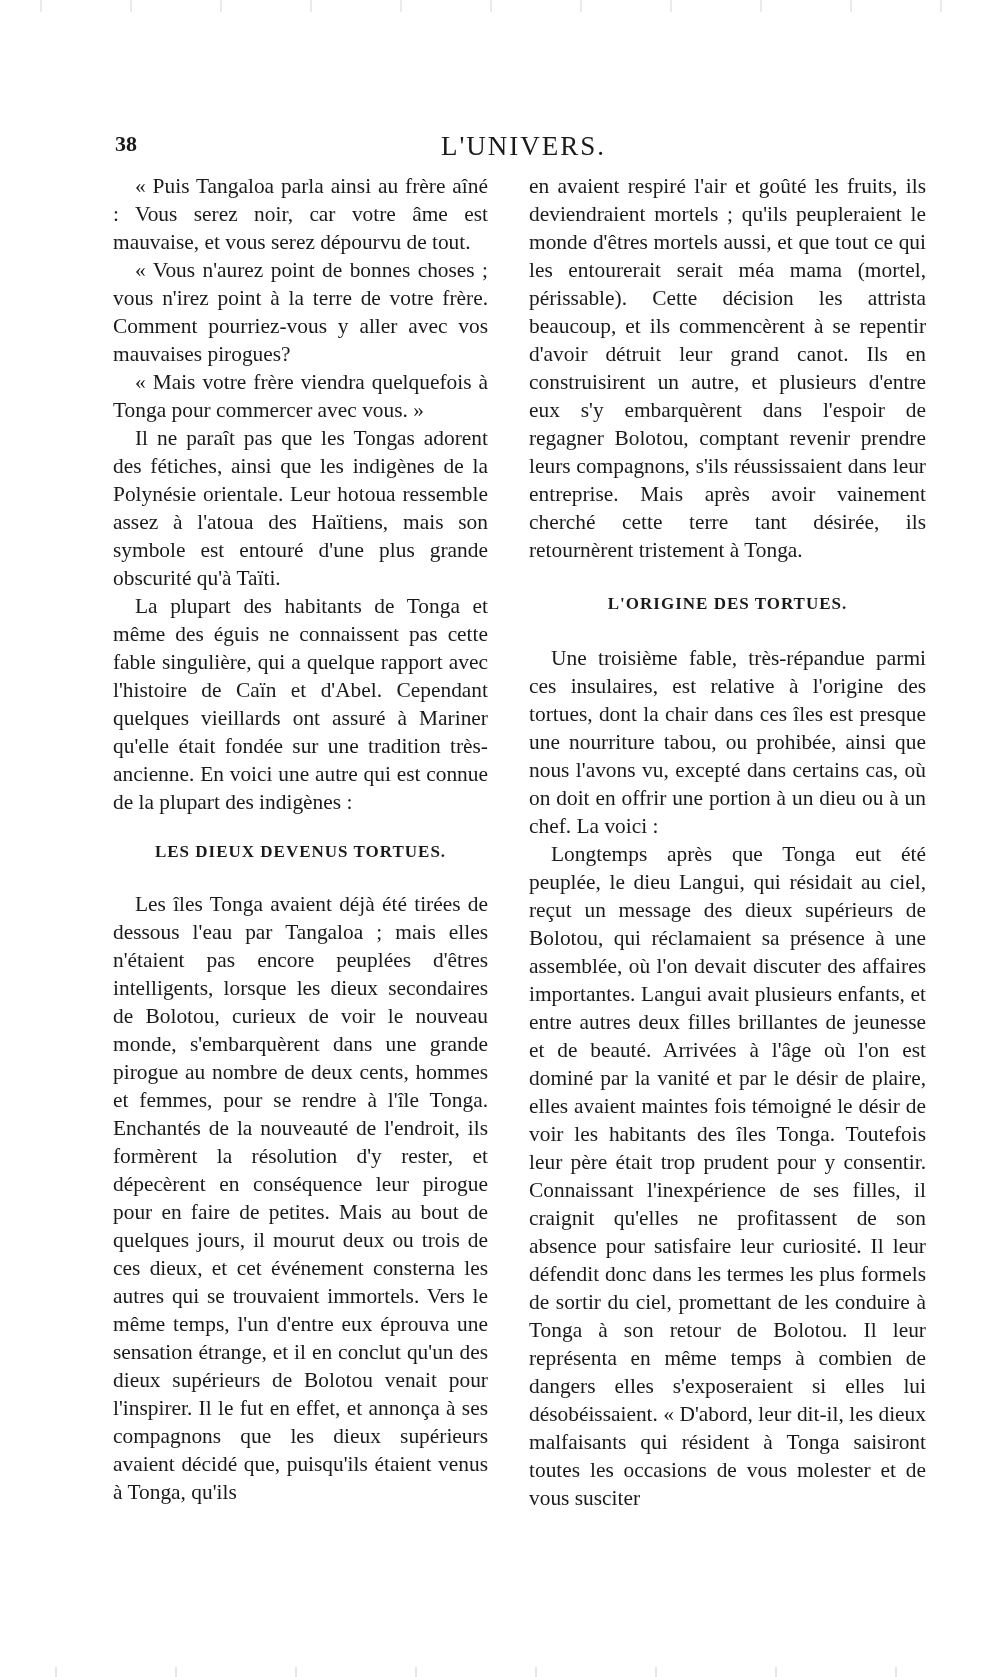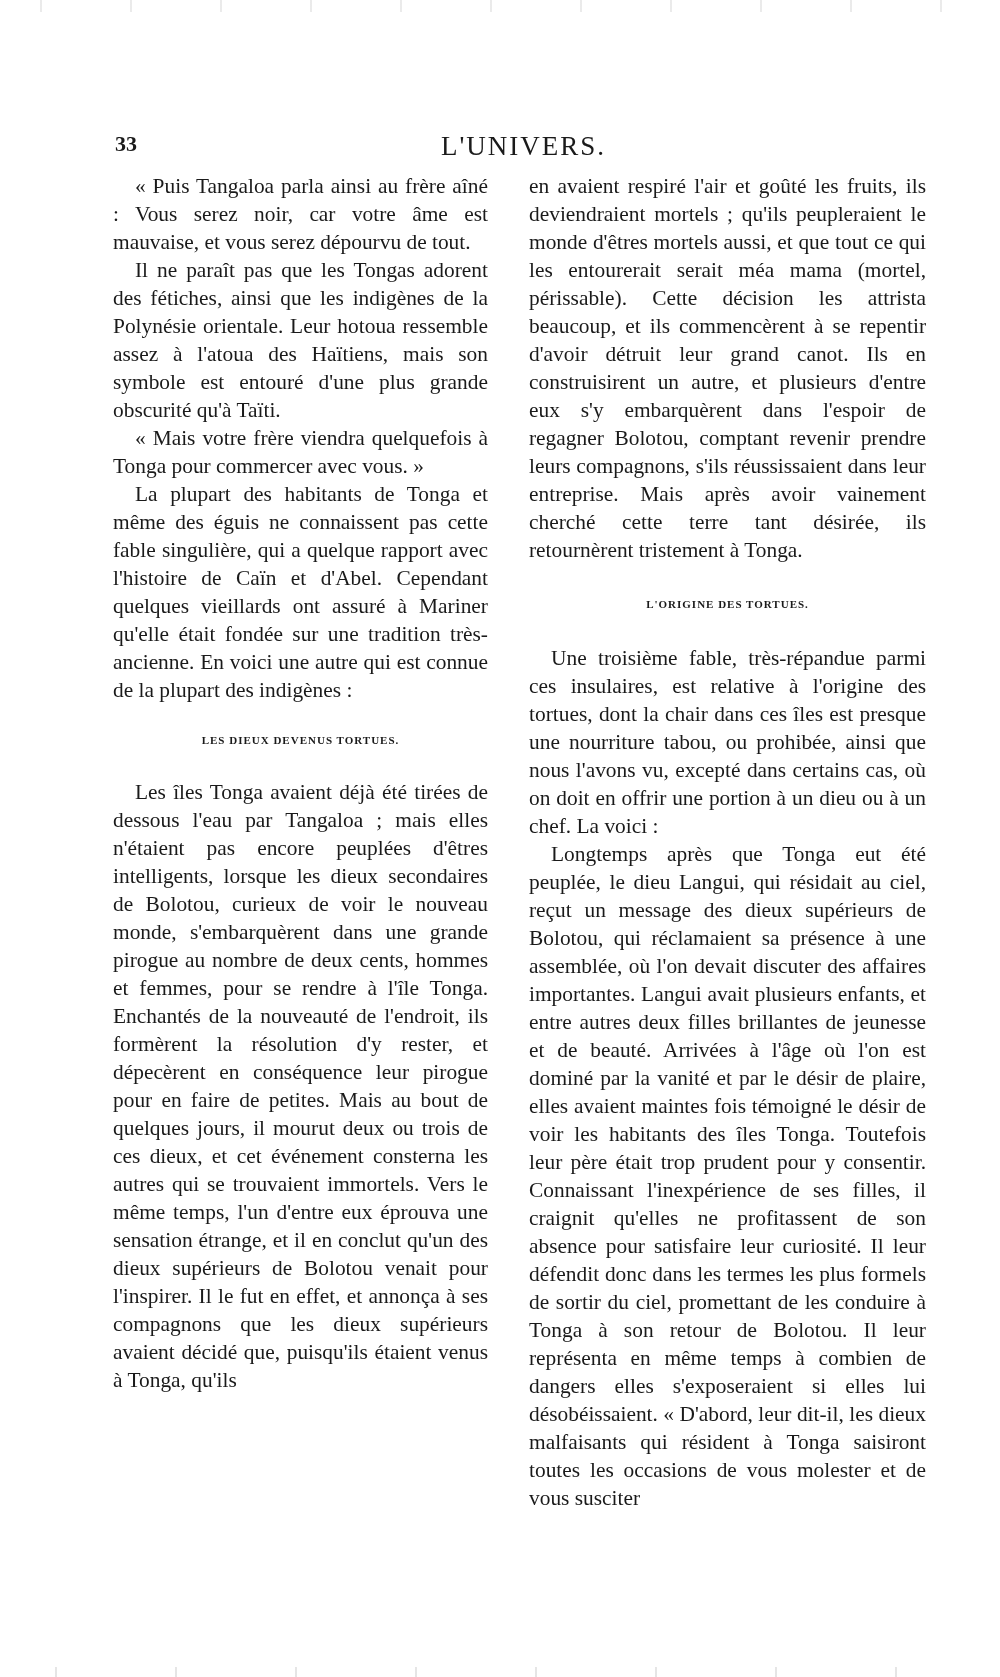--- a/index.html
+++ b/index.html
@@ -11,37 +11,38 @@
      background:repeating-linear-gradient(90deg,#fff 0 55px,#ccc 55px 57px,#fff 57px 120px); opacity:.5; }
   .header { position:absolute; top:131px; left:115px; width:795px; height:30px; }
   .page-num { position:absolute; left:0; top:0; font-family:"Liberation Serif",serif; font-weight:bold; font-size:22px; }
   .running-title { position:absolute; left:326px; top:0; font-family:"Liberation Serif",serif; font-size:27px; letter-spacing:2px; }
   .col { position:absolute; top:172px; font-family:"Liberation Serif",serif;
          font-size:21.4px; line-height:28px; text-align:justify; hyphens:none; }
   .col.left { left:113px; width:375px; }
   .col.right { left:506px; width:397px;margin-left:23px; }
   .col p { margin:0; text-indent:22px; }
   .col p.noindent { text-indent:0; }
-  .sec { text-align:center; font-size:11px; letter-spacing:1px; margin:26px 0 26px 0; font-weight:bold; }
+  .sec { text-align:center; font-size:17px; letter-spacing:1px; margin:26px 0 26px 0; font-weight:bold; }
   .col.left .sec { margin:22px 0 24px 0; }
 </style>
 </head>
 <body>
 
 <div class="topnoise"></div>
 
 <div class="header">
-  <span class="page-num">33</span>
+  <span class="page-num">38</span>
   <span class="running-title">L'UNIVERS.</span>
 </div>
 
 <div class="col left">
   <p>« Puis Tangaloa parla ainsi au frère aîné : Vous serez noir, car votre âme est mauvaise, et vous serez dépourvu de tout.</p>
+  <p>« Vous n'aurez point de bonnes choses ; vous n'irez point à la terre de votre frère. Comment pourriez-vous y aller avec vos mauvaises pirogues?</p>
+  <p>« Mais votre frère viendra quelquefois à Tonga pour commercer avec vous. »</p>
   <p>Il ne paraît pas que les Tongas adorent des fétiches, ainsi que les indigènes de la Polynésie orientale. Leur hotoua ressemble assez à l'atoua des Haïtiens, mais son symbole est entouré d'une plus grande obscurité qu'à Taïti.</p>
-  <p>« Mais votre frère viendra quelquefois à Tonga pour commercer avec vous. »</p>
   <p>La plupart des habitants de Tonga et même des éguis ne connaissent pas cette fable singulière, qui a quelque rapport avec l'histoire de Caïn et d'Abel. Cependant quelques vieillards ont assuré à Mariner qu'elle était fondée sur une tradition très-ancienne. En voici une autre qui est connue de la plupart des indigènes :</p>
   <div class="sec">LES DIEUX DEVENUS TORTUES.</div>
   <p>Les îles Tonga avaient déjà été tirées de dessous l'eau par Tangaloa ; mais elles n'étaient pas encore peuplées d'êtres intelligents, lorsque les dieux secondaires de Bolotou, curieux de voir le nouveau monde, s'embarquèrent dans une grande pirogue au nombre de deux cents, hommes et femmes, pour se rendre à l'île Tonga. Enchantés de la nouveauté de l'endroit, ils formèrent la résolution d'y rester, et dépecèrent en conséquence leur pirogue pour en faire de petites. Mais au bout de quelques jours, il mourut deux ou trois de ces dieux, et cet événement consterna les autres qui se trouvaient immortels. Vers le même temps, l'un d'entre eux éprouva une sensation étrange, et il en conclut qu'un des dieux supérieurs de Bolotou venait pour l'inspirer. Il le fut en effet, et annonça à ses compagnons que les dieux supérieurs avaient décidé que, puisqu'ils étaient venus à Tonga, qu'ils</p>
 </div>
 
 <div class="col right">
   <p class="noindent">en avaient respiré l'air et goûté les fruits, ils deviendraient mortels ; qu'ils peupleraient le monde d'êtres mortels aussi, et que tout ce qui les entourerait serait méa mama (mortel, périssable). Cette décision les attrista beaucoup, et ils commencèrent à se repentir d'avoir détruit leur grand canot. Ils en construisirent un autre, et plusieurs d'entre eux s'y embarquèrent dans l'espoir de regagner Bolotou, comptant revenir prendre leurs compagnons, s'ils réussissaient dans leur entreprise. Mais après avoir vainement cherché cette terre tant désirée, ils retournèrent tristement à Tonga.</p>
   <div class="sec">L'ORIGINE DES TORTUES.</div>
   <p>Une troisième fable, très-répandue parmi ces insulaires, est relative à l'origine des tortues, dont la chair dans ces îles est presque une nourriture tabou, ou prohibée, ainsi que nous l'avons vu, excepté dans certains cas, où on doit en offrir une portion à un dieu ou à un chef. La voici :</p>
   <p>Longtemps après que Tonga eut été peuplée, le dieu Langui, qui résidait au ciel, reçut un message des dieux supérieurs de Bolotou, qui réclamaient sa présence à une assemblée, où l'on devait discuter des affaires importantes. Langui avait plusieurs enfants, et entre autres deux filles brillantes de jeunesse et de beauté. Arrivées à l'âge où l'on est dominé par la vanité et par le désir de plaire, elles avaient maintes fois témoigné le désir de voir les habitants des îles Tonga. Toutefois leur père était trop prudent pour y consentir. Connaissant l'inexpérience de ses filles, il craignit qu'elles ne profitassent de son absence pour satisfaire leur curiosité. Il leur défendit donc dans les termes les plus formels de sortir du ciel, promettant de les conduire à Tonga à son retour de Bolotou. Il leur représenta en même temps à combien de dangers elles s'exposeraient si elles lui désobéissaient. « D'abord, leur dit-il, les dieux malfaisants qui résident à Tonga saisiront toutes les occasions de vous molester et de vous susciter</p>

